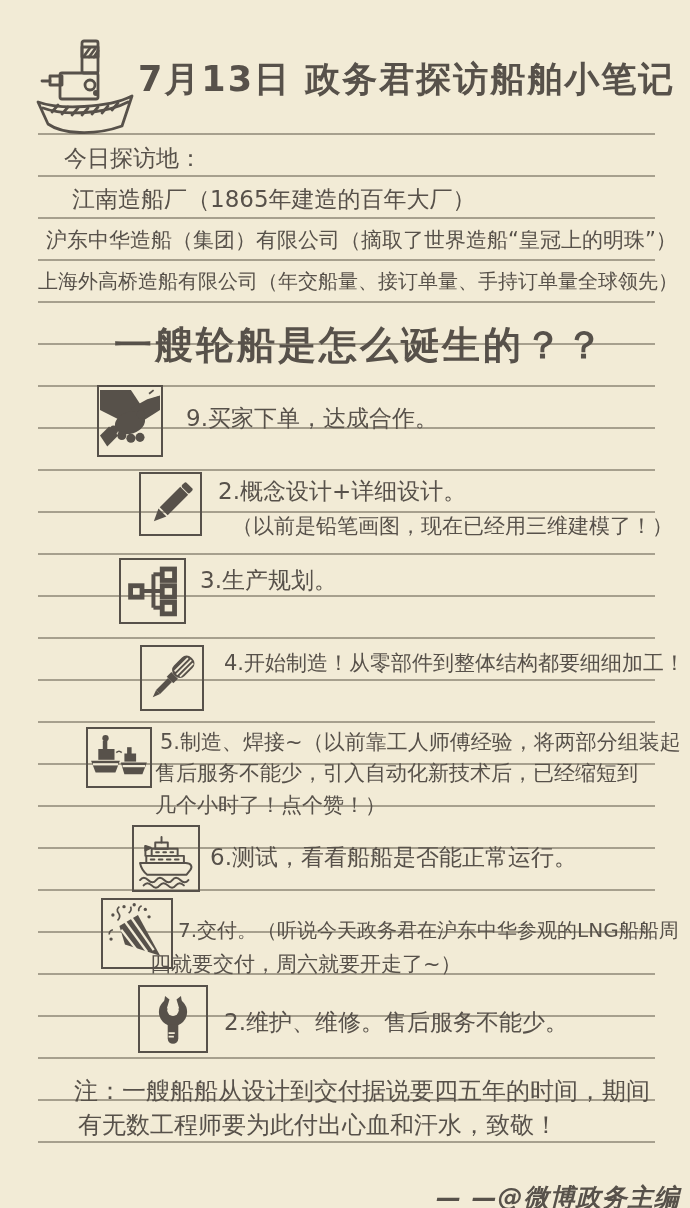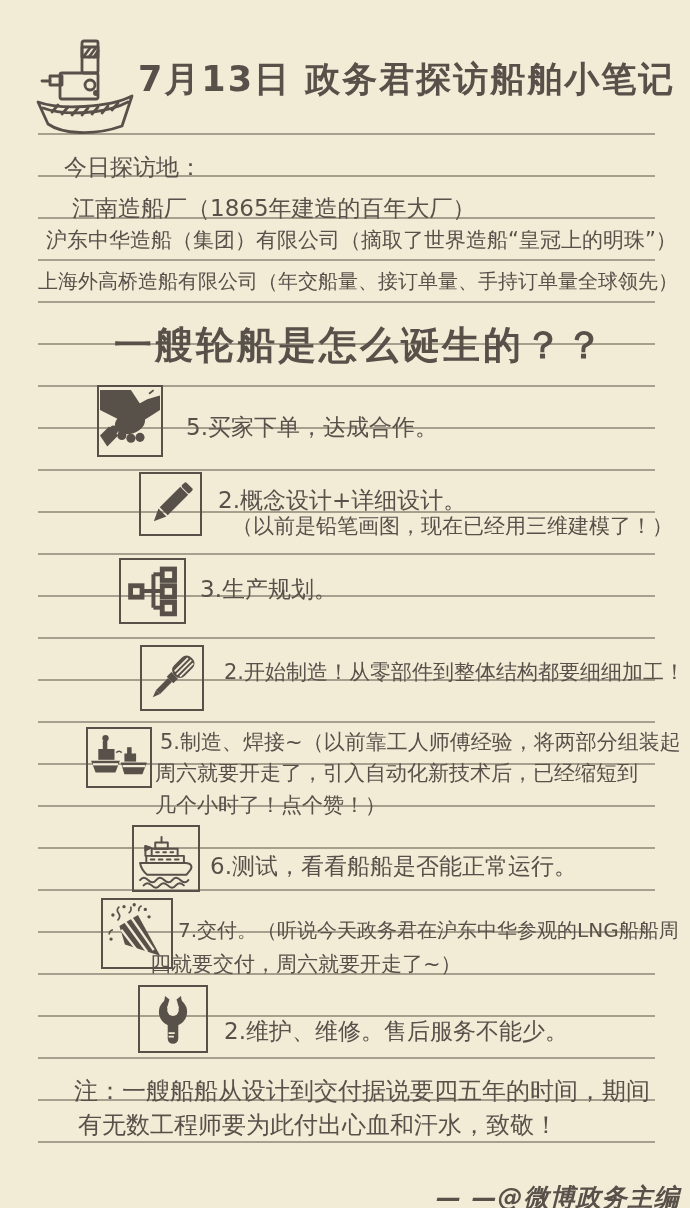--- a/index.html
+++ b/index.html
@@ -13,21 +13,21 @@
   .rules{
     position:absolute;left:38px;top:133px;width:617px;height:1012px;
     background:repeating-linear-gradient(180deg,
       rgba(92,85,70,0.50) 0px, rgba(92,85,70,0.50) 2px,
       transparent 2px, transparent 42px);
     pointer-events:none;
   }
   .txt{position:absolute;color:#57514a;white-space:nowrap;line-height:1.25;}
   .title{font-size:35px;font-weight:700;letter-spacing:2px;}
   .h2{font-size:38px;font-weight:700;letter-spacing:3px;text-align:right;}
-  .body{font-size:22px;font-weight:500;margin-top:9px;}
+  .body{font-size:22px;font-weight:500;}
   .small{font-size:20px;font-weight:500;}
   .note{font-size:24px;font-weight:500;}
   .sig{font-size:25px;font-weight:700;font-style:italic;letter-spacing:1px;margin-top:24px;}
   .iconbox{
     position:absolute;border:2.5px solid #57514a;background:transparent;
     display:flex;align-items:center;justify-content:center;box-sizing:border-box;
   }
   svg{display:block;}
 </style>
 </head>
@@ -78,21 +78,21 @@
       <circle cx="34" cy="55" r="5"></circle>
         <circle cx="44" cy="54" r="5"></circle>
       <circle cx="45" cy="29" r="4.5"></circle>
       <polygon points="0,52 10,42 20,52 8,64"></polygon>
       <g stroke="#57514a" stroke-width="2" fill="none">
         <line x1="54" y1="6" x2="59" y2="2"></line>
           <line x1="58" y1="12" x2="64" y2="10"></line>
       </g>
     </svg>
   </div>
-  <div class="txt body" style="left:186px;top:404px;font-size:23px">5.买家下单，达成合作。</div>
+  <div class="txt body" style="left:186px;top:404px;font-size:23px">9.买家下单，达成合作。</div>
 
   <div class="iconbox" style="left:139px;top:472px;width:63px;height:64px">
     <svg width="56" height="56" viewBox="0 0 60 60" fill="#57514a">
       <g transform="rotate(45 30 30)">
         <rect x="24" y="2" width="12" height="7" rx="2"></rect>
         <rect x="24" y="10" width="12" height="31"></rect>
         <polygon points="24,43 36,43 30,56"></polygon>
       </g>
     </svg>
   </div>
@@ -126,40 +126,40 @@
             <line x1="27" y1="5" x2="27" y2="25"></line>
             <line x1="31" y1="4" x2="31" y2="26"></line>
             <line x1="35" y1="5" x2="35" y2="25"></line>
           </g>
         <rect x="25" y="28" width="10" height="7"></rect>
         <rect x="27" y="35" width="6" height="18"></rect>
         <polygon points="27,53 33,53 30,61"></polygon>
       </g>
     </svg>
   </div>
-  <div class="txt body" style="left:224px;top:650px;font-size:21px">2.开始制造！从零部件到整体结构都要细细加工！</div>
+  <div class="txt body" style="left:224px;top:650px;font-size:21px">4.开始制造！从零部件到整体结构都要细细加工！</div>
 
   <div class="iconbox" style="left:86px;top:727px;width:66px;height:61px">
     <svg width="60" height="54" viewBox="0 0 66 60" fill="#57514a">
       <circle cx="18" cy="8" r="3.5"></circle>
       <rect x="15" y="11" width="5" height="9"></rect>
       <rect x="10" y="20" width="18" height="12"></rect>
       <polygon points="2,33 34,33 29,46 7,46"></polygon>
       <line x1="4" y1="37" x2="32" y2="37" stroke="#f2ebd6" stroke-width="2.5"></line>
       <rect x="42" y="18" width="5" height="8"></rect>
       <rect x="39" y="25" width="13" height="9"></rect>
       <polygon points="35,35 64,35 59,48 39,48"></polygon>
       <line x1="37" y1="39" x2="62" y2="39" stroke="#f2ebd6" stroke-width="2.5"></line>
       <g stroke="#57514a" stroke-width="1.8" fill="none">
           <path d="M30 24 q3 -3 6 0"></path>
         </g>
     </svg>
   </div>
   <div class="txt small" style="left:160px;top:729px;font-size:21px">5.制造、焊接~（以前靠工人师傅经验，将两部分组装起</div>
-  <div class="txt small" style="left:155px;top:760px;font-size:21px">周六就要开走了，引入自动化新技术后，已经缩短到</div>
+  <div class="txt small" style="left:155px;top:760px;font-size:21px">售后服务不能少，引入自动化新技术后，已经缩短到</div>
   <div class="txt small" style="left:155px;top:792px;font-size:21px">几个小时了！点个赞！）</div>
 
   <div class="iconbox" style="left:132px;top:825px;width:68px;height:67px">
     <svg width="62" height="60" viewBox="0 0 68 67" fill="none" stroke="#57514a" stroke-width="2.2" stroke-linejoin="round" stroke-linecap="round">
       <path d="M5 38 H56 C62 38 64 42 61 46 L57 51 H13 C9 48 6 43 5 38 Z"></path>
       <rect x="12" y="30" width="42" height="8"></rect>
       <rect x="18" y="22" width="29" height="8"></rect>
       <rect x="22" y="15" width="14" height="7"></rect>
       <line x1="29" y1="15" x2="29" y2="9"></line>
       <line x1="11" y1="30" x2="11" y2="19"></line>

